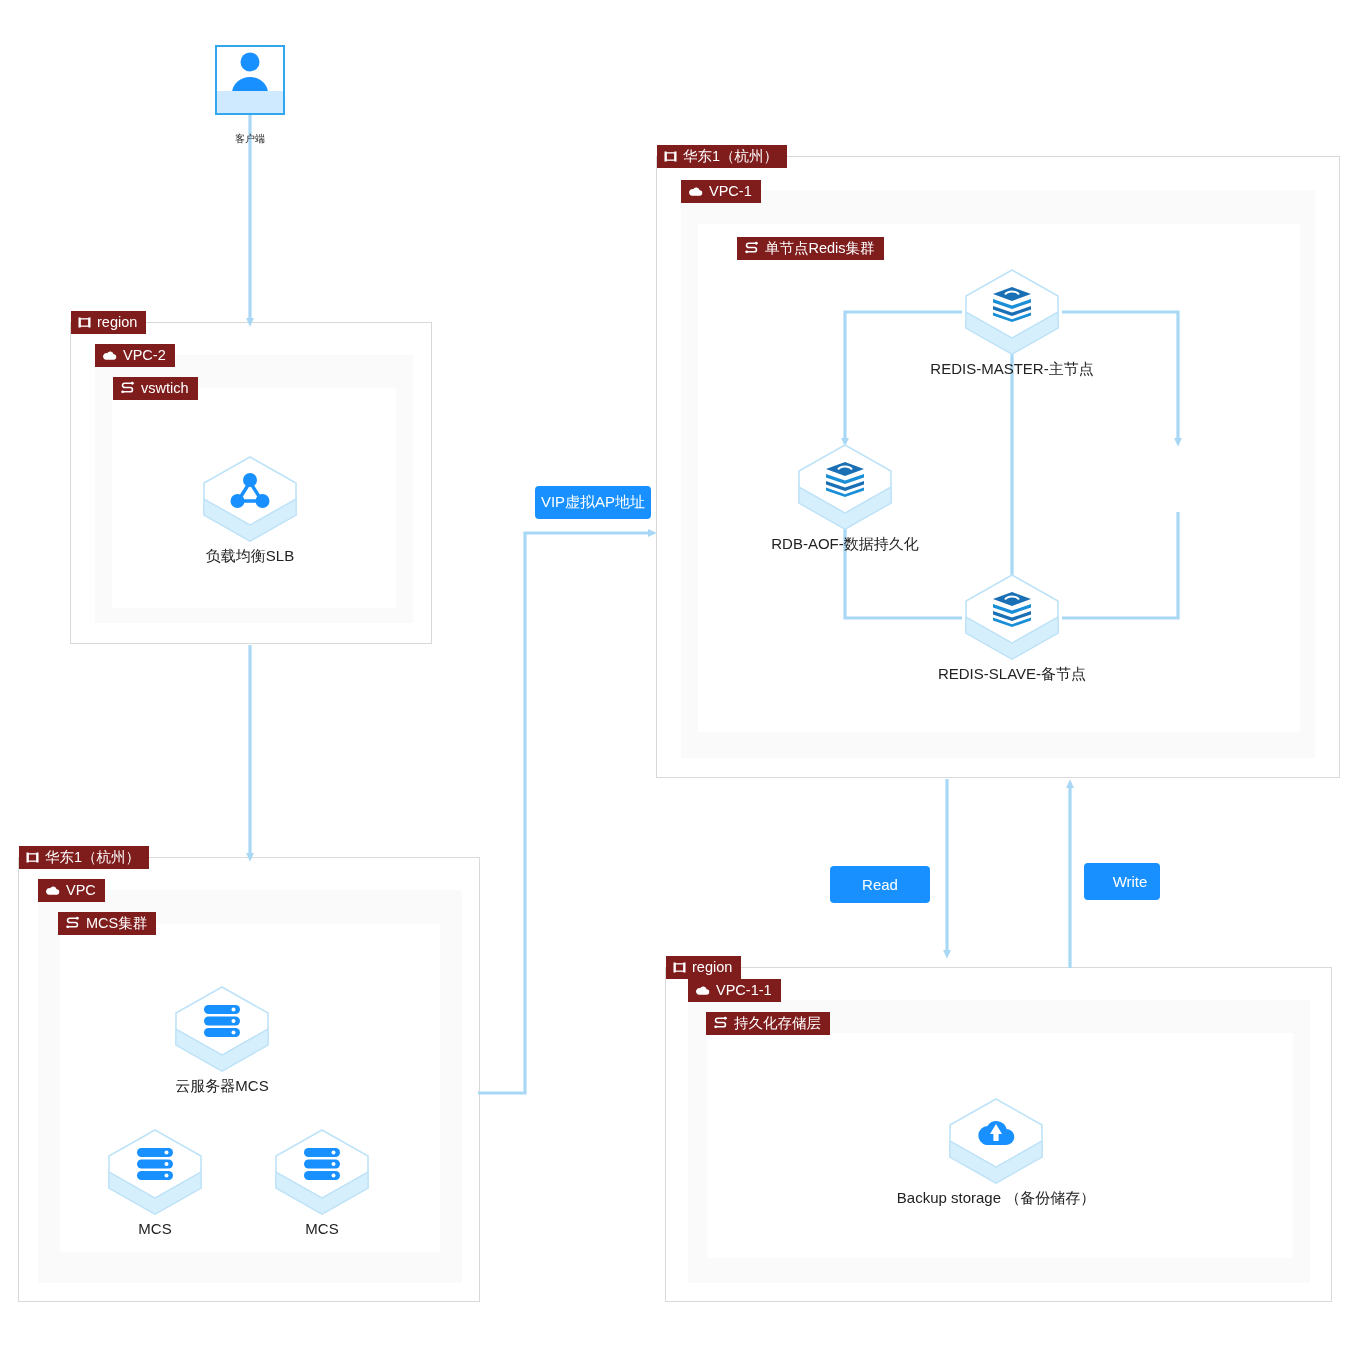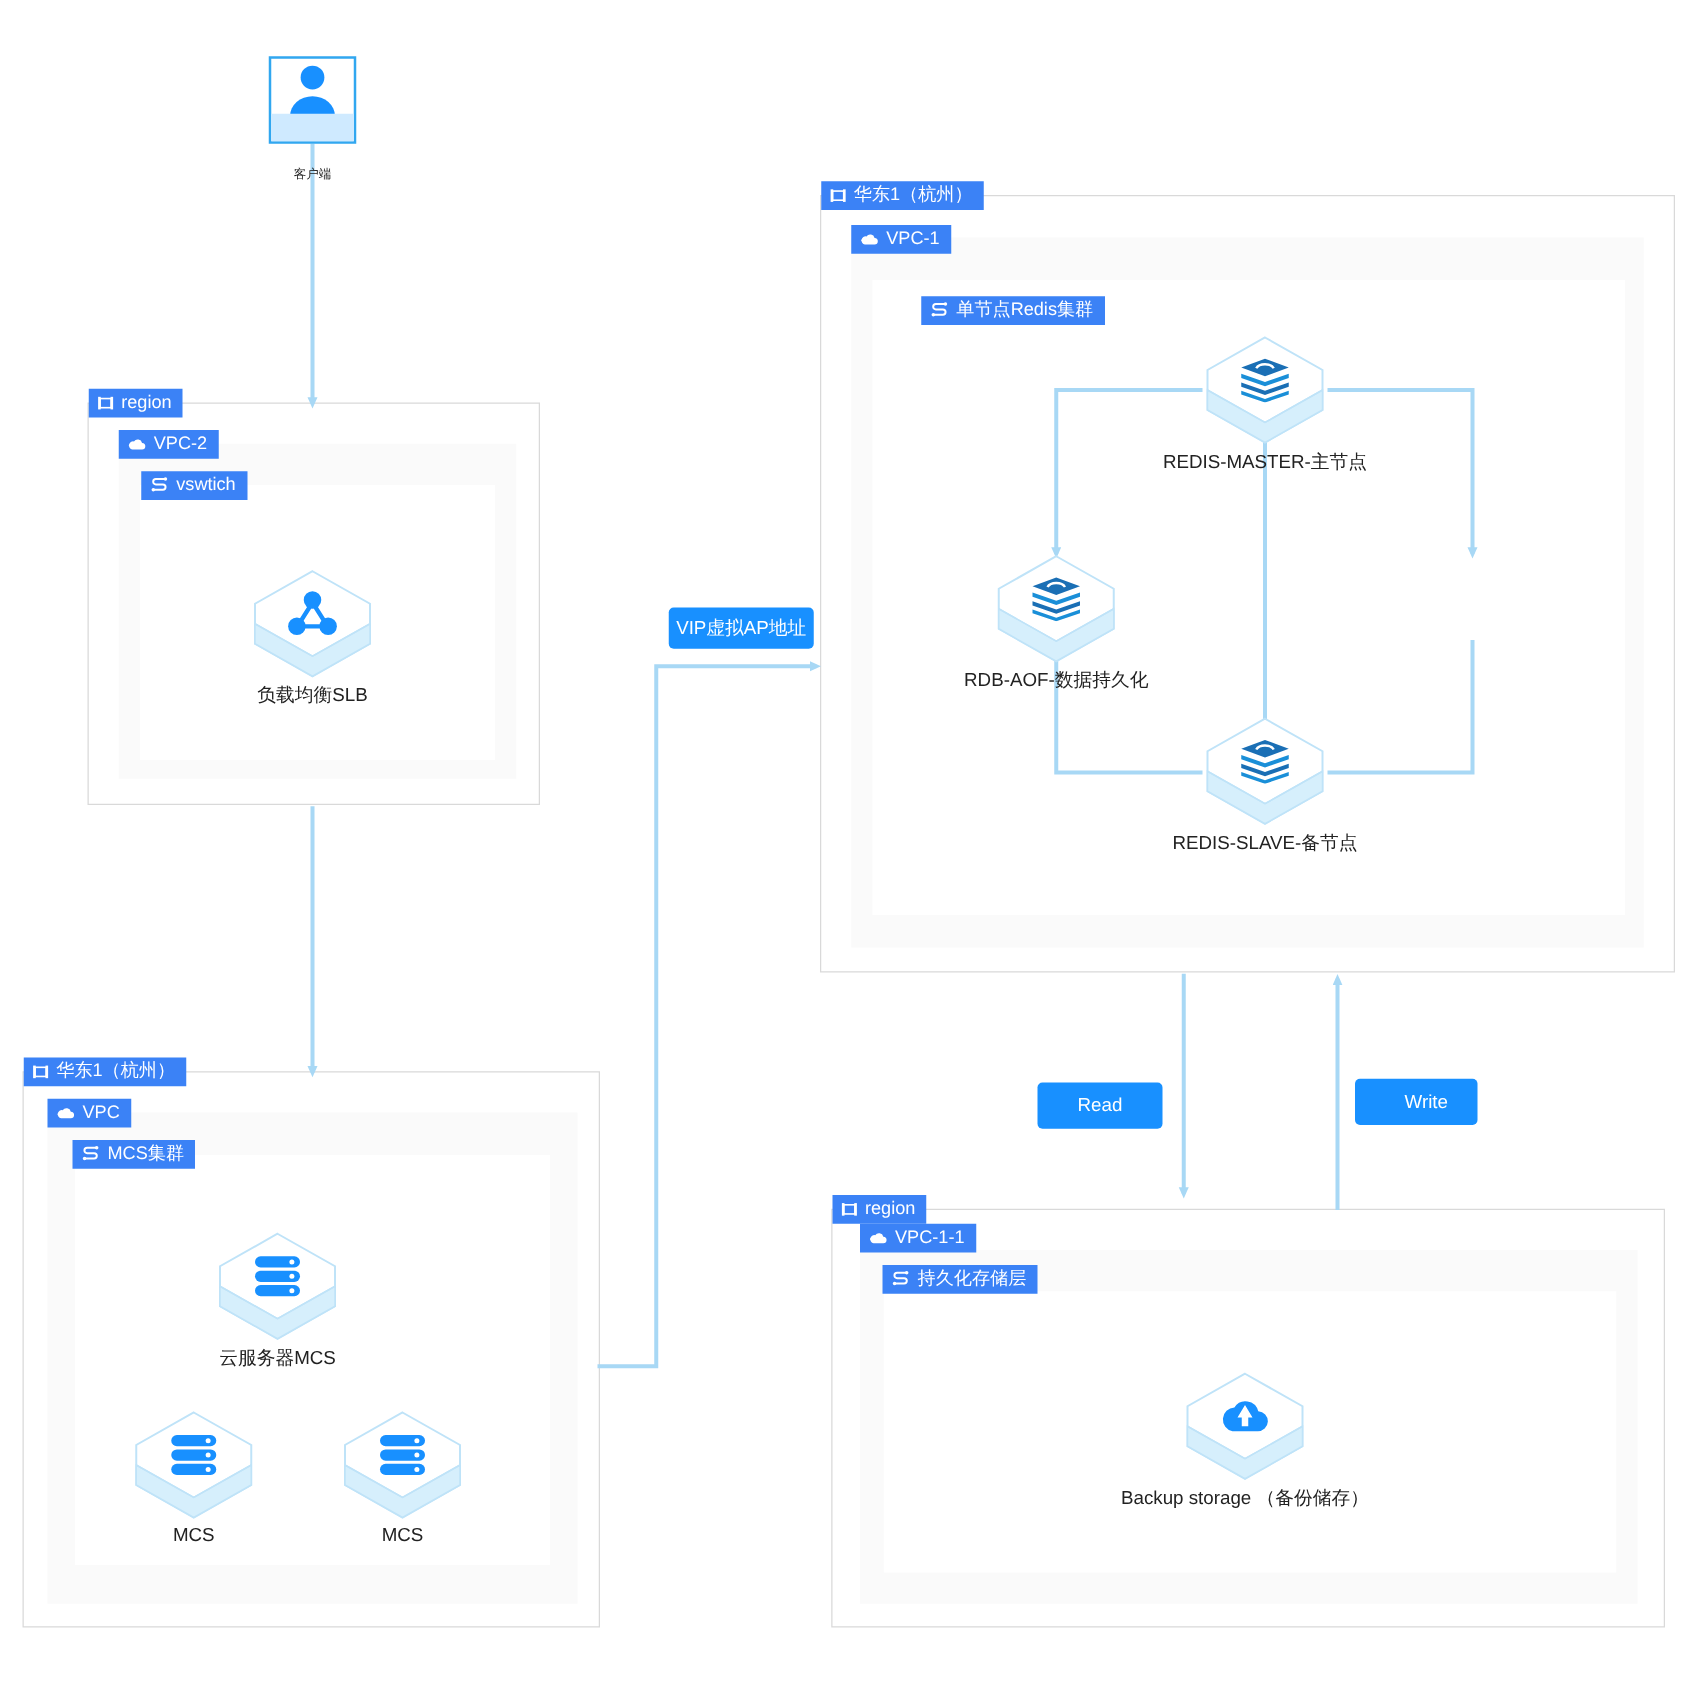--- a/index.html
+++ b/index.html
@@ -6,21 +6,21 @@
   body{width:1360px;height:1360px;position:relative;overflow:hidden;
        font-family:"Liberation Sans","DejaVu Sans",sans-serif;}
   #canvas{position:absolute;inset:0;width:1360px;height:1360px;}
 
   
   .region-box{position:absolute;border:1px solid #d9d9d9;background:#ffffff;box-sizing:border-box;}
   .vpc-box{position:absolute;background:#fafafa;box-sizing:border-box;}
   .vsw-box{position:absolute;background:#ffffff;box-sizing:border-box;}
 
   
-  .badge{position:absolute;background:#3b82f6;color:#ffffff;
+  .badge{position:absolute;background:#7f1d1d;color:#ffffff;
          display:flex;align-items:center;gap:6px;
          padding:2px 9px 3px 7px;height:23px;box-sizing:border-box;
          font-size:14.5px;line-height:1;white-space:nowrap;z-index:6;}
   .badge svg{flex:0 0 auto;display:block;}
   .badge .btxt{display:block;position:relative;top:0.5px;}
 
   
   .pill{position:absolute;background:#1890ff;color:#fff;border-radius:4px;
         display:flex;align-items:center;justify-content:center;
         font-size:15px;white-space:nowrap;z-index:7;box-sizing:border-box;}
@@ -340,15 +340,15 @@
         <path d="M22,9 L28,19 L24.6,19 L24.6,26 L19.4,26 L19.4,19 L16,19 Z" fill="#ffffff"></path>
       </svg>
     </div>
     <div class="lbl">Backup storage （备份储存）</div>
   </div>
 
   <div class="pill" style="left:535px;top:486px;width:116px;height:33px;">VIP虚拟AP地址</div>
 
   <div class="pill" style="left:830px;top:866px;width:100px;height:37px;">Read</div>
 
-  <div class="pill" style="left:1084px;top:863px;width:98px;height:37px;padding-left:16px;">Write</div>
+  <div class="pill" style="left:1084px;top:863px;width:76px;height:37px;padding-left:16px;">Write</div>
 
 </div>
 
 </body></html>

